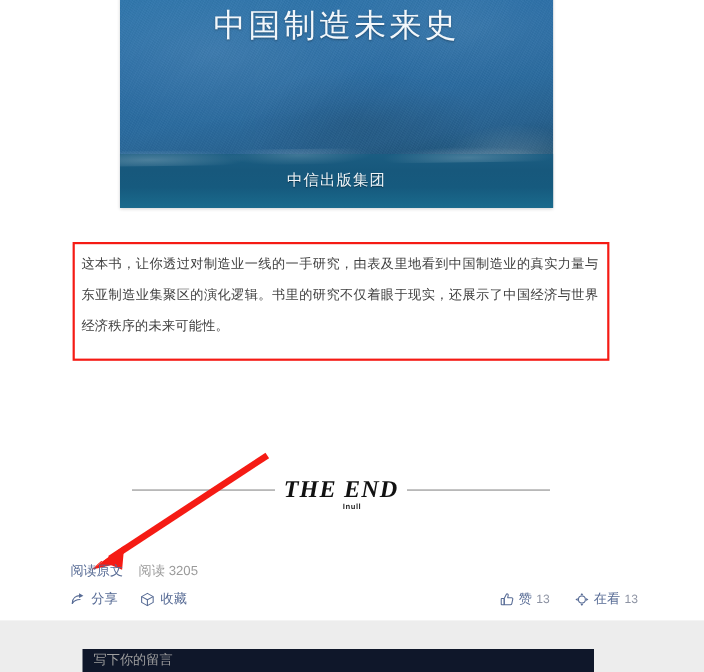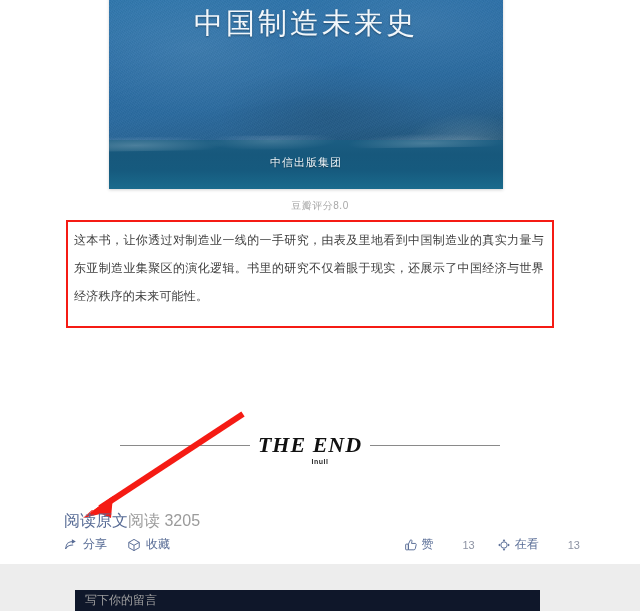--- a/index.html
+++ b/index.html
@@ -104,21 +104,21 @@
     letter-spacing: 5px;
     text-shadow: 0 1px 2px rgba(0,0,0,.3);
   }
   .cover-publisher {
     position: absolute;
     left: 0; right: 0;
     top: 167px;
     text-align: center;
     color: #eef4f8;
     font-family: "Liberation Serif", "DejaVu Serif", serif;
-    font-size: 11px;
+    font-size: 14px;
     letter-spacing: 1px;
     text-shadow: 0 1px 1px rgba(0,0,0,.4);
   }
 
   
   .rating {
     position: absolute;
     left: 0; right: 0;
     top: 199px;
     text-align: center;
@@ -196,21 +196,22 @@
     pointer-events: none;
   }
 
   
   .read-row {
     position: absolute;
     left: 64px;
     top: 511px;
     display: flex;
     align-items: center;
-    font-size: 16px;
+    gap: 14px;
+    font-size: 12px;
   }
   .read-origin {
     color: #576b95;
     cursor: pointer;
   }
   .read-count {
     color: #9b9b9b;
   }
 
   .action-row {
@@ -243,21 +244,20 @@
   }
   .count-item {
     display: flex;
     align-items: center;
     gap: 4px;
     cursor: pointer;
   }
   .count-item .num {
     color: #8d93a3;
     font-size: 11px;
-    margin-left: 25px;
   }
   .count-item svg { display: block; }
 
   
   .comment-area {
     position: absolute;
     left: 0;
     top: 564px;
     width: 640px;
     height: 47px;
@@ -287,21 +287,20 @@
   <div class="cover-wrap">
     <div class="cover">
       <div class="cover-grain"></div>
       <div class="cover-splash"></div>
       <div class="cover-band"></div>
     </div>
     <div class="cover-title">中国制造未来史</div>
     <div class="cover-publisher">中信出版集团</div>
   </div>
 
-  <div class="rating">豆瓣评分8.0</div>
 
   <div class="highlight-box"></div>
   <div class="para">这本书，让你透过对制造业一线的一手研究，由表及里地看到中国制造业的真实力量与东亚制造业集聚区的演化逻辑。书里的研究不仅着眼于现实，还展示了中国经济与世界经济秩序的未来可能性。</div>
 
   <div class="end-row">
     <div class="end-line"></div>
     <div class="end-text">THE END</div>
     <div class="end-line"></div>
   </div>
   <div class="end-sub">Inull</div>

